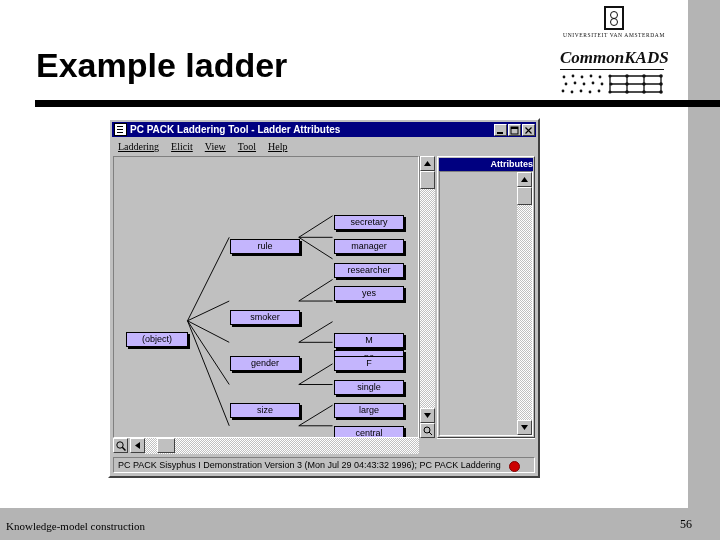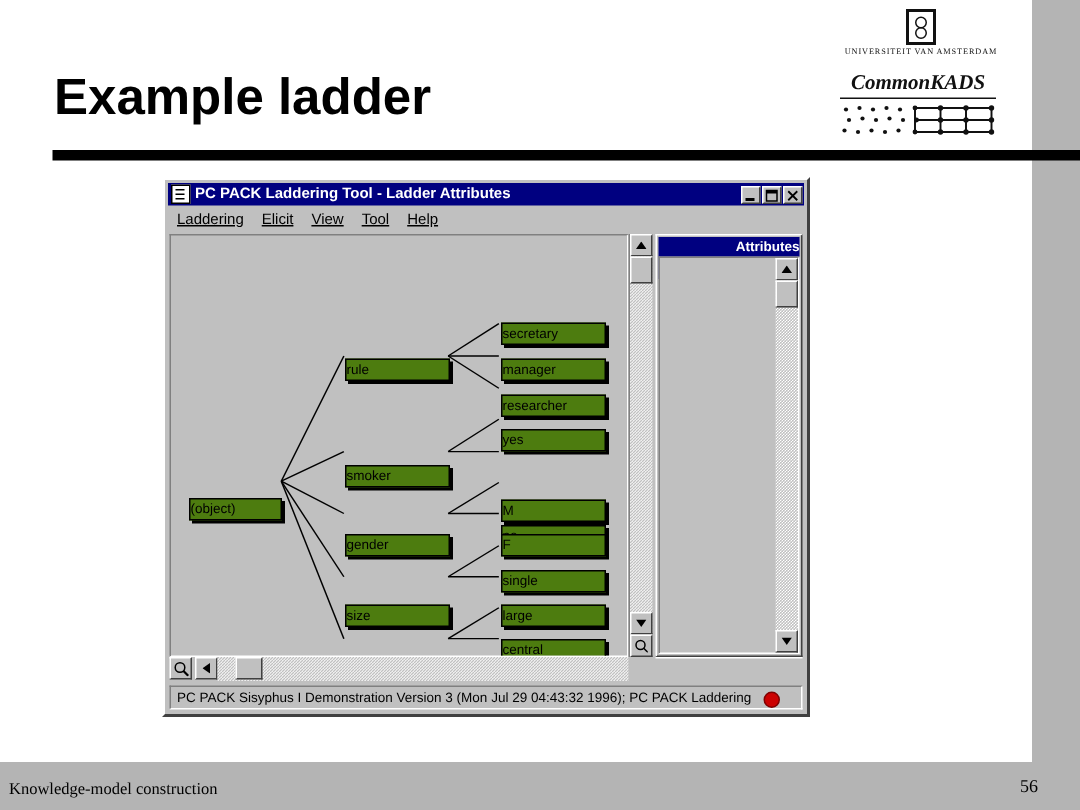--- a/index.html
+++ b/index.html
@@ -26,21 +26,21 @@
   .uva-mark{width:16px;height:20px;background:#fff;border:2px solid #111;margin:0 auto 2px auto;
             position:relative;}
   .uva-mark:before{content:"";position:absolute;left:4px;top:3px;width:6px;height:6px;
             border:1px solid #111;border-radius:50%;}
   .uva-mark:after{content:"";position:absolute;left:4px;top:10px;width:6px;height:6px;
             border:1px solid #111;border-radius:50%;}
   .uva-text{font-family:"Liberation Serif", serif;font-size:5.5px;letter-spacing:.6px;color:#111;}
 
   .ck-logo{position:absolute;left:560px;top:48px;width:104px;}
   .ck-word{font-family:"Liberation Serif", serif;font-style:italic;font-weight:bold;
-           font-size:14px;color:#111;text-align:center;border-bottom:1.5px solid #111;
+           font-size:17px;color:#111;text-align:center;border-bottom:1.5px solid #111;
            padding-bottom:1px;}
   .ck-grid{position:relative;height:28px;margin-top:2px;}
   .ck-grid svg{display:block;}
 
   
   #app{
     position:absolute;left:108px;top:118px;width:432px;height:360px;
     background:#c0c0c0;
     border-top:2px solid #ffffff;border-left:2px solid #ffffff;
     border-right:2px solid #404040;border-bottom:2px solid #404040;
@@ -56,44 +56,44 @@
   .tb-icon i{position:absolute;left:2px;width:6px;height:1px;background:#000;display:block;}
   .tb-title{flex:1 1 auto;white-space:nowrap;overflow:hidden;}
   .tb-btns{display:flex;gap:1px;padding-right:1px;}
   .tb-btn{width:13px;height:12px;background:#c0c0c0;
           border-top:1px solid #fff;border-left:1px solid #fff;
           border-right:1px solid #404040;border-bottom:1px solid #404040;
           position:relative;box-sizing:border-box;}
   .tb-btn svg{position:absolute;left:1px;top:1px;}
 
   .menubar{height:16px;margin:1px 2px 0 2px;display:flex;align-items:center;
-           font-size:10px;color:#000;}
+           font-size:10px;color:#000;font-family:Liberation Serif, serif;}
   .menu-item{padding:1px 6px;white-space:nowrap;}
   .menu-item u{text-decoration:underline;}
 
   .client{
     position:absolute;left:3px;top:36px;right:3px;bottom:22px;
     background:#c0c0c0;
   }
 
   
   .draw-pane{
     position:absolute;left:0;top:0;width:306px;bottom:16px;
     background:#c0c0c0;
     border-top:1px solid #808080;border-left:1px solid #808080;
     border-right:1px solid #fff;border-bottom:1px solid #fff;
     box-sizing:border-box;overflow:hidden;
   }
   .draw-canvas{position:absolute;left:0;top:0;width:100%;height:100%;}
 
   
   .node{
-    position:absolute;background:#4d7c0f;border:1px solid #000;
+    position:absolute;background:#c4b5fd;border:1px solid #000;
     box-shadow:2px 2px 0 #000;
-    font-size:9px;color:#000;
+    font-size:9px;color:#000;text-align:center;
     line-height:13px;height:15px;box-sizing:border-box;
     font-family:"Liberation Sans", sans-serif;
   }
 
   
   .vscroll{
     position:absolute;top:0;width:15px;bottom:16px;background:#c0c0c0;
     border-left:1px solid #808080;
   }
   .sb-btn{

